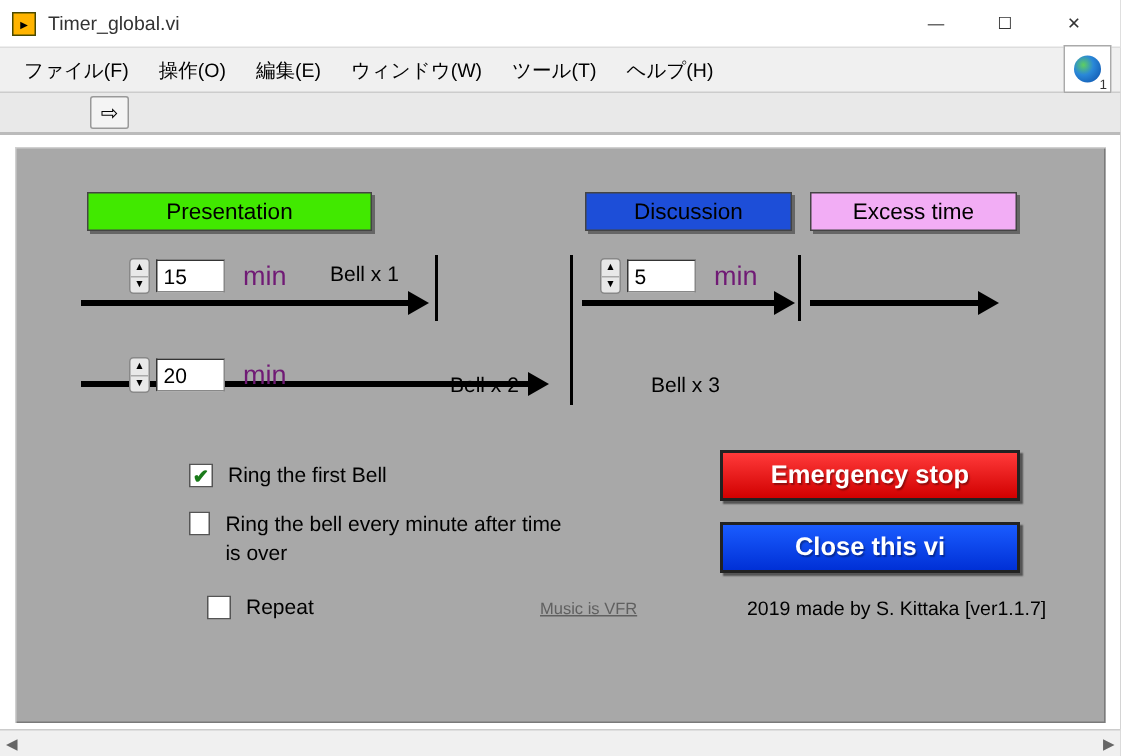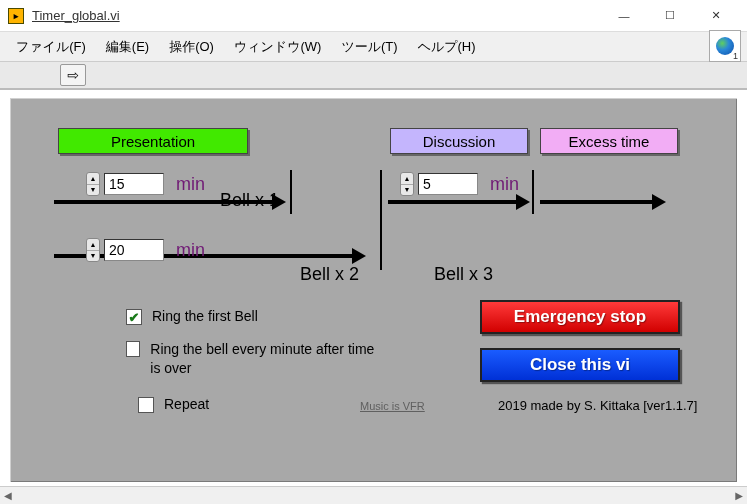--- a/index.html
+++ b/index.html
@@ -20,21 +20,21 @@
     padding: 0 8px;
   }
   .titlebar .lv-icon {
     width: 16px; height: 16px;
     background: #ffb400;
     border: 1px solid #4a4a00;
     margin-right: 8px;
     display: flex; align-items:center; justify-content:center;
     font-size: 9px; font-weight: bold; color: #000;
   }
-  .titlebar .title { font-size: 13px; color: #333; flex: 1; text-decoration: underline; }
+  .titlebar .title { font-size: 13px; color: #333; flex: 1; }
   .titlebar .winbtns { display: flex; gap: 0; }
   .titlebar .winbtn {
     width: 46px; height: 30px;
     display: flex; align-items: center; justify-content: center;
     font-family: "Segoe MDL2 Assets", sans-serif;
     font-size: 11px;
     color: #333;
   }
   .menubar {
     height: 30px;
@@ -89,21 +89,21 @@
   
   .phase {
     position: absolute;
     height: 26px;
     border: 1px solid #444;
     display:flex; align-items:center; justify-content:center;
     font-size: 15px;
     box-shadow: 2px 2px 0 #666;
   }
   .phase.green { background:#41e900; left: 48px; top: 30px; width: 190px; }
-  .phase.yellow { background:#c4b5fd; left: 380px; top: 30px; width: 138px; }
+  .phase.yellow { background:#1d4ed8; left: 380px; top: 30px; width: 138px; }
   .phase.violet { background:#f2adf5; left: 530px; top: 30px; width: 138px; }
   
   .arrow {
     position: absolute;
     height: 4px;
     background: #000;
   }
   .arrow::after {
     content:"";
     position:absolute; right:-12px; top:-6px;
@@ -130,29 +130,29 @@
     width: 14px; height: 24px;
     background:#e8e8e8;
     border:1px solid #888;
     border-radius:3px;
     display:flex; flex-direction:column;
     overflow:hidden;
   }
   .spinner div { flex:1; display:flex; align-items:center; justify-content:center; font-size:7px; line-height:1;}
   .spinner div:first-child { border-bottom:1px solid #aaa; }
   .numfield {
-    width: 60px; height: 22px;
+    width: 46px; height: 22px;
     background:#fff;
     border: 1px inset #888;
     font-size:14px;
     padding: 0 4px;
     display:flex; align-items:center;
   }
   .unit { font-size:18px; color:#701a75; margin-left:8px; }
-  .belllabel { position:absolute; font-size:18px; color:#000;margin-top:16px; }
+  .belllabel { position:absolute; font-size:14px; color:#000; }
   .n1 { left: 76px; top: 74px; }
   .n2 { left: 76px; top: 140px; }
   .n3 { left: 390px; top: 74px; }
   .bl1 { left: 210px; top: 76px; }
   .bl2 { left: 290px; top: 150px; }
   .bl3 { left: 424px; top: 150px; }
   
   .chkrow {
     position:absolute;
     display:flex; align-items:flex-start; gap:10px;
@@ -206,22 +206,22 @@
   <div class="title">Timer_global.vi</div>
   <div class="winbtns">
     <div class="winbtn">—</div>
     <div class="winbtn">☐</div>
     <div class="winbtn">✕</div>
   </div>
 </div>
 
 <div class="menubar">
   <div class="menuitem">ファイル(F)</div>
+  <div class="menuitem">操作(O)</div>
   <div class="menuitem">編集(E)</div>
-  <div class="menuitem">操作(O)</div>
   <div class="menuitem">ウィンドウ(W)</div>
   <div class="menuitem">ツール(T)</div>
   <div class="menuitem">ヘルプ(H)</div>
   <div class="globe">
     <div class="globe-inner"></div>
     <div class="num">1</div>
   </div>
 </div>
 
 <div class="toolbar">

